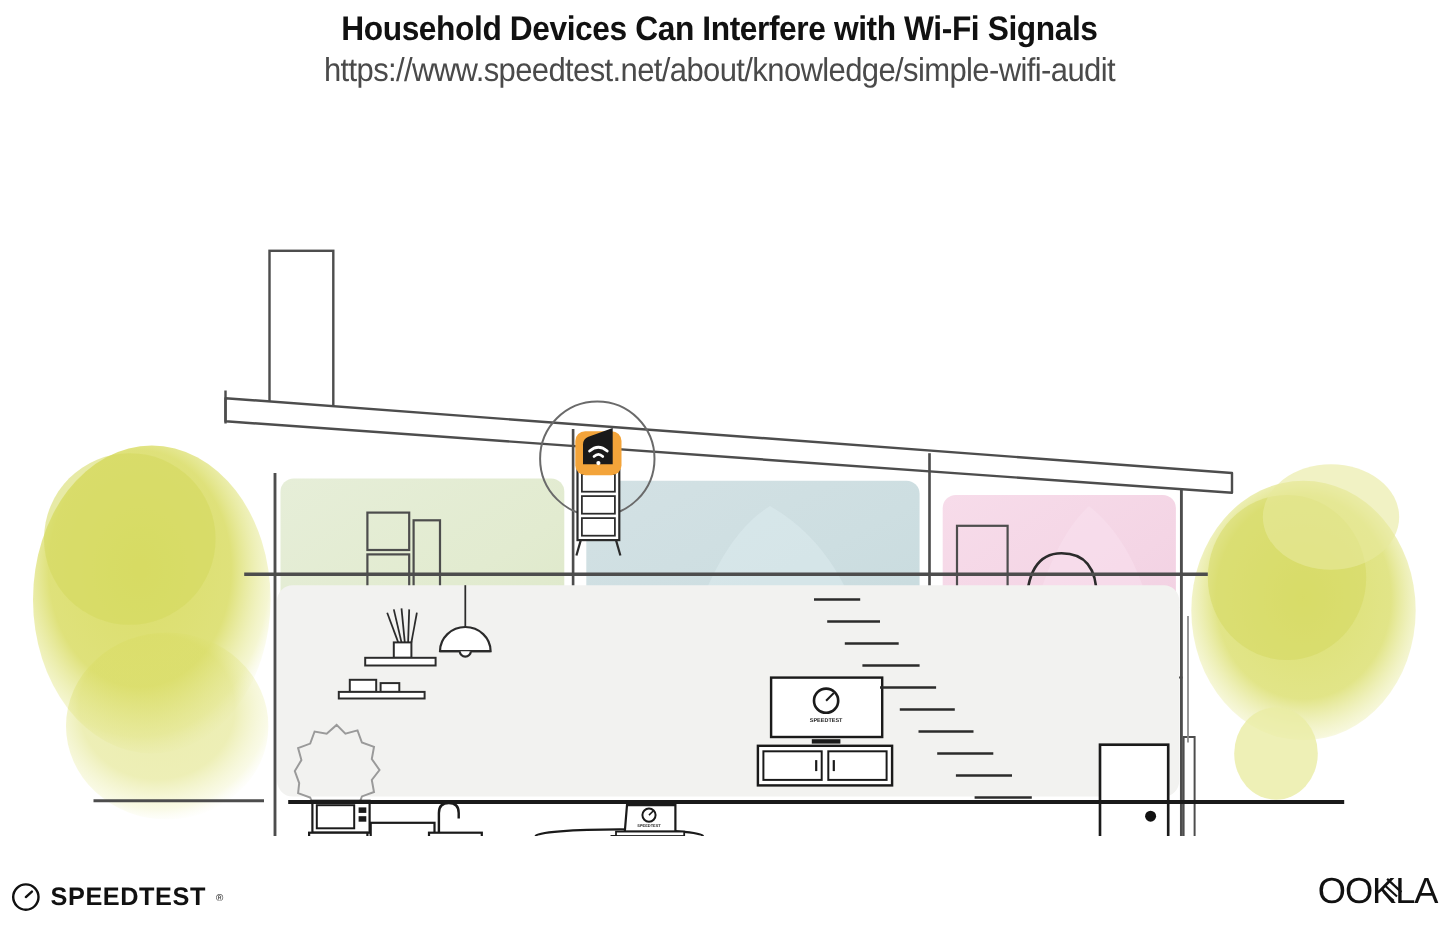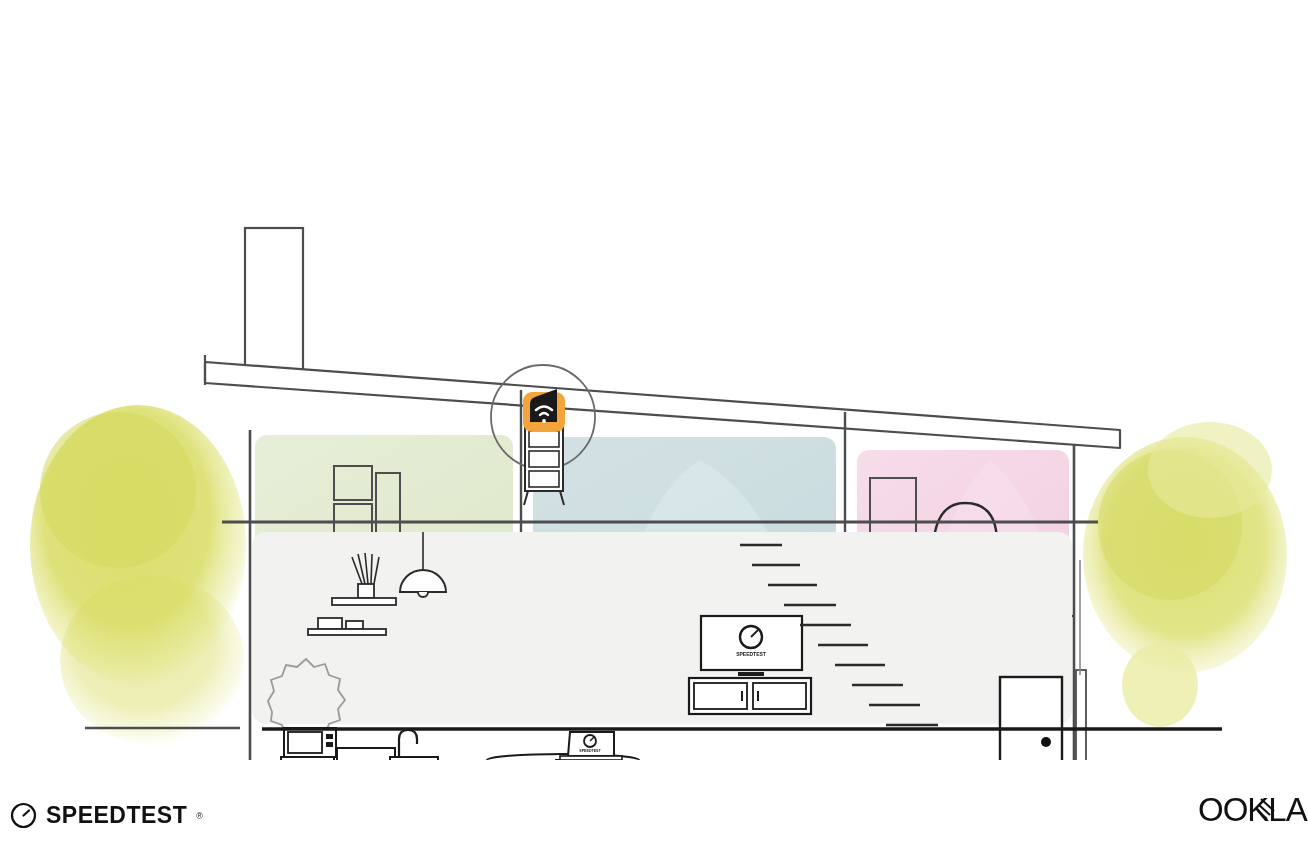--- a/index.html
+++ b/index.html
@@ -86,20 +86,24 @@
     overflow: hidden;
     width: 122px;
     height: 40px;
   }
 </style>
 </head>
 <body>
 
 <div id="page">
 
+  <div class="hdr">
+    <div class="title">Household Devices Can Interfere with Wi-Fi Signals</div>
+    <div class="subtitle">https://www.speedtest.net/about/knowledge/simple-wifi-audit</div>
+  </div>
 
   <svg id="scene" viewBox="0 0 1308 660">
     <defs>
       <radialGradient id="blobA" cx="45%" cy="40%" r="62%">
         <stop offset="0%" stop-color="#d9dc63" stop-opacity="0.95"></stop>
         <stop offset="62%" stop-color="#d9dc63" stop-opacity="0.85"></stop>
         <stop offset="88%" stop-color="#e8eb9b" stop-opacity="0.45"></stop>
         <stop offset="100%" stop-color="#f2f4cf" stop-opacity="0"></stop>
       </radialGradient>
       <radialGradient id="blobB" cx="50%" cy="45%" r="60%">

